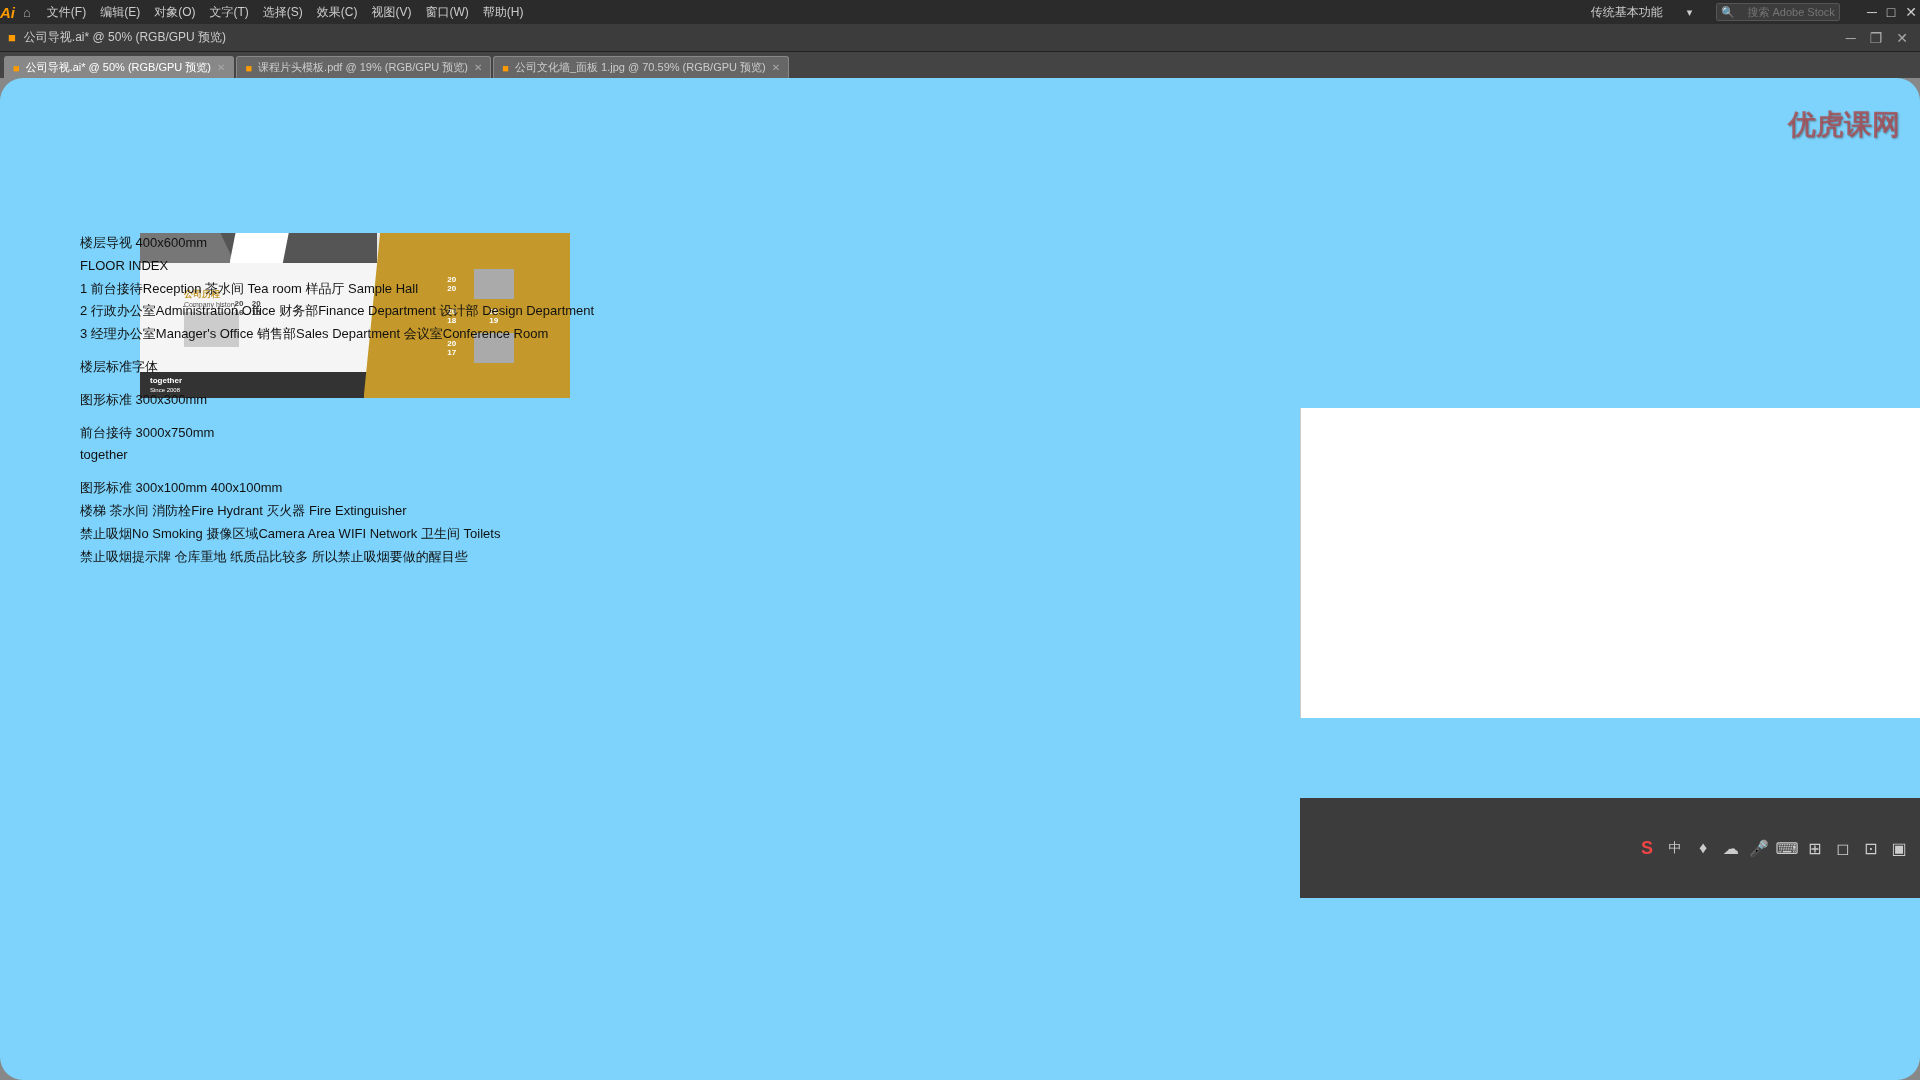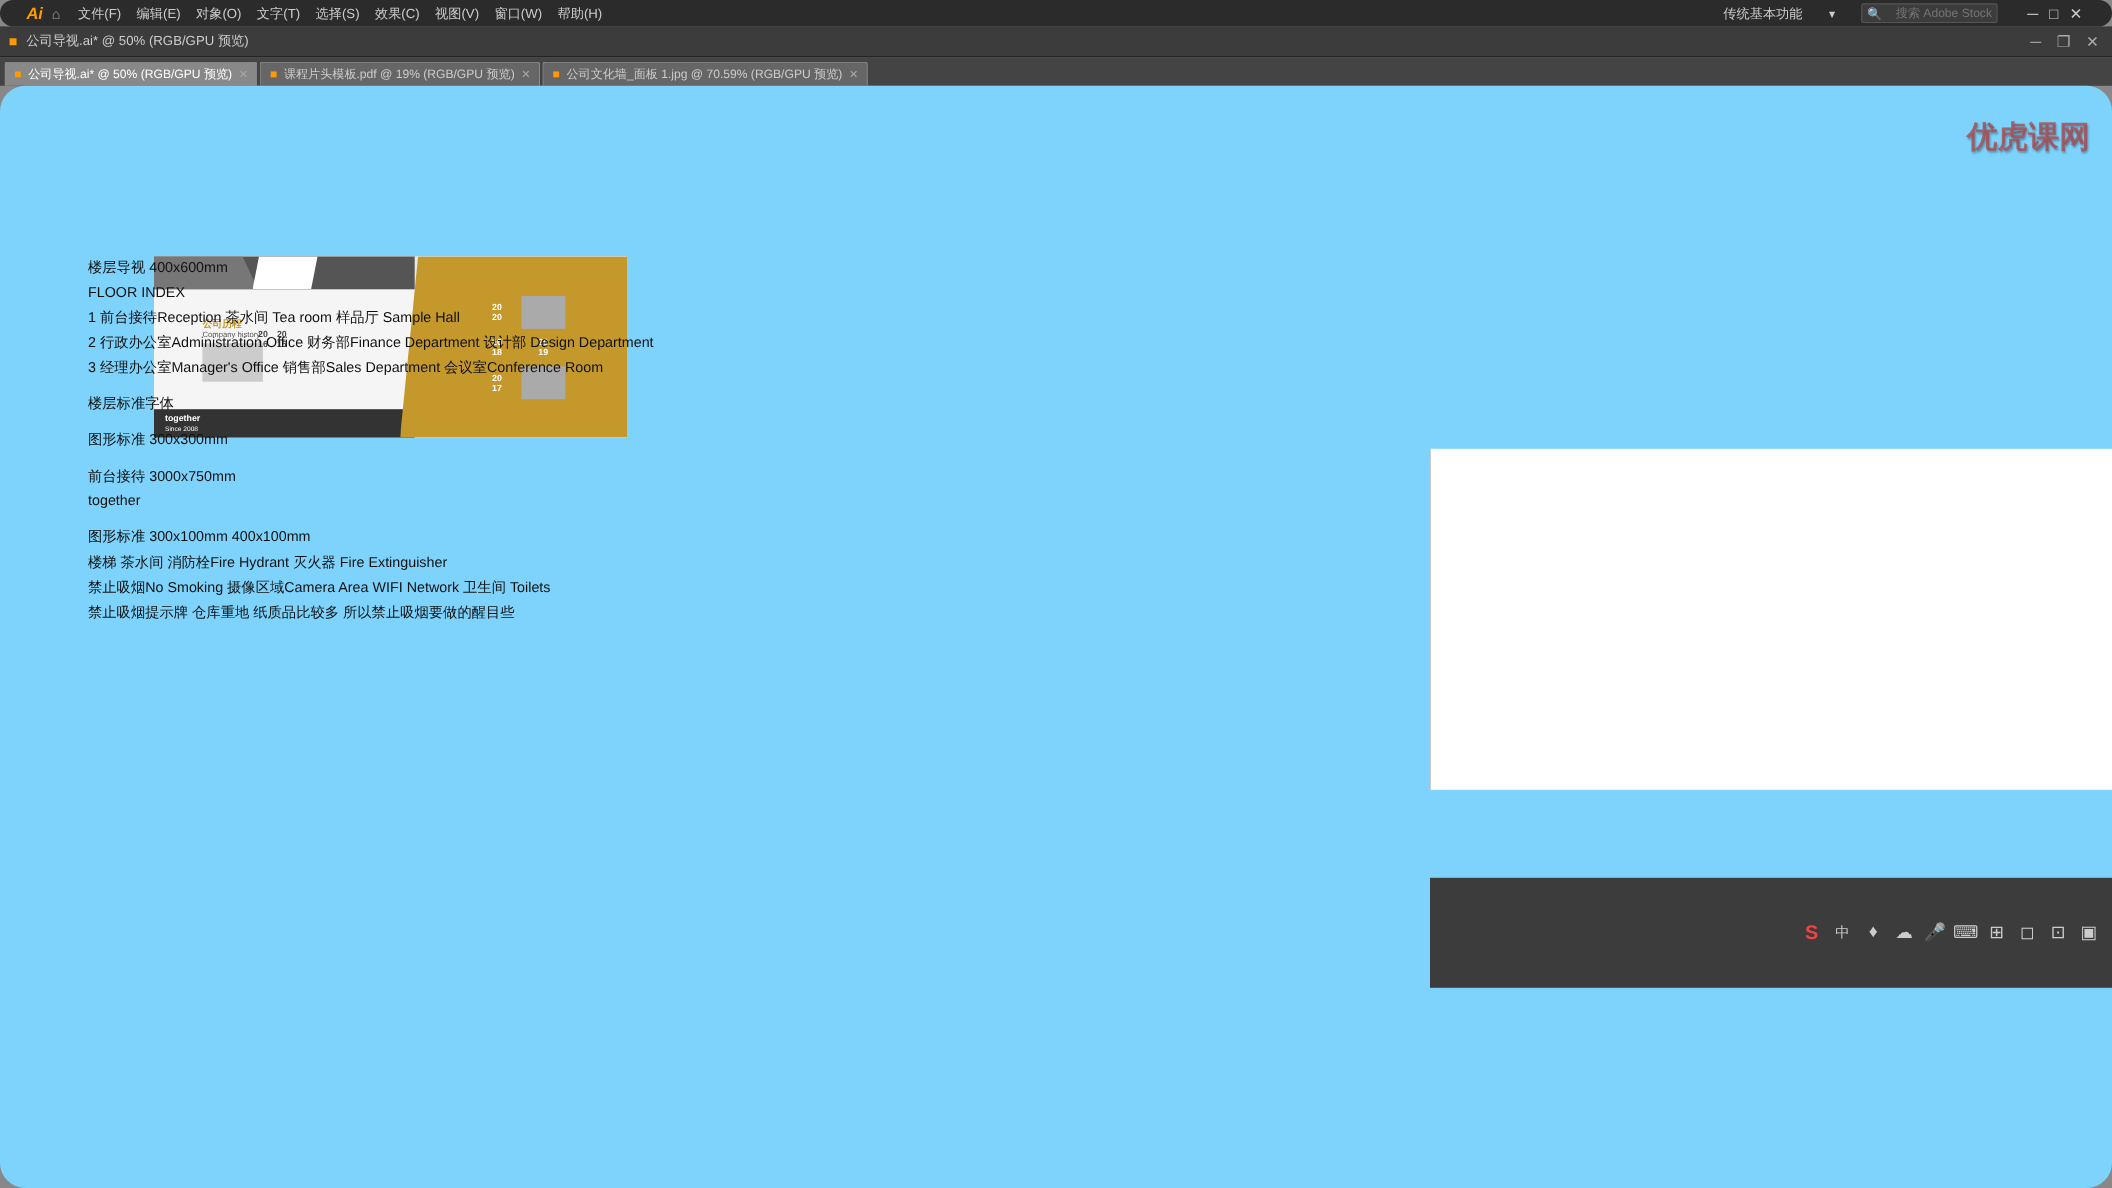--- a/index.html
+++ b/index.html
@@ -13,24 +13,23 @@
       color: #000;
     }
 
     
     #menubar {
       width: 100%;
       height: 24px;
       background: #2b2b2b;
       display: flex;
       align-items: center;
-      padding: 0 24px;
+      padding: 0 0;
       gap: 2px;
       position: relative;
-      border-radius: 12px;
     }
     #menubar .ai-logo {
       color: #ff9a00;
       font-weight: bold;
       font-size: 15px;
       margin-right: 6px;
       font-style: italic;
     }
     #menubar .home-icon {
       color: #aaa;

